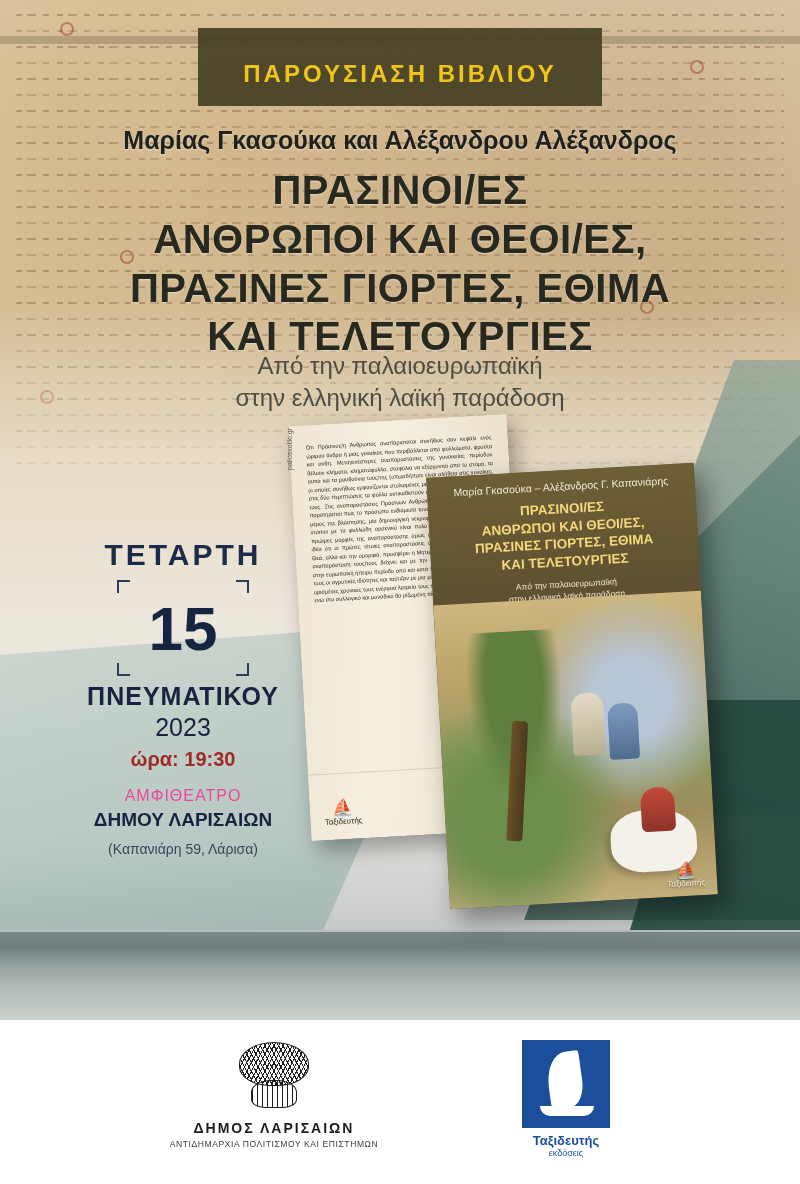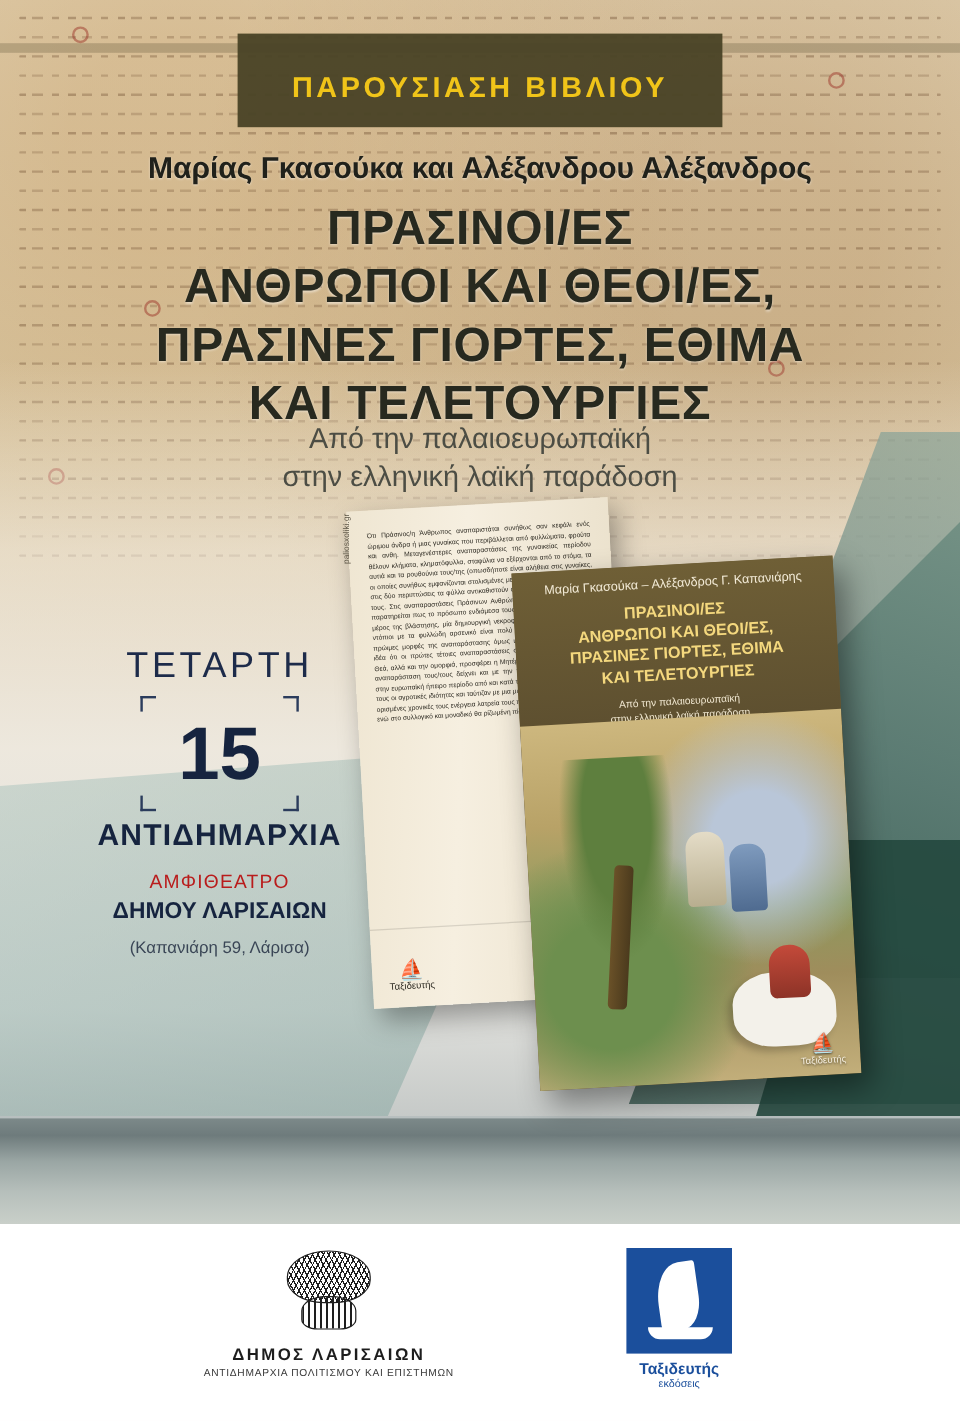--- a/index.html
+++ b/index.html
@@ -183,21 +183,21 @@
     left: 38px; top: 538px;
     width: 290px;
     text-align: center;
     z-index: 9;
     color: #1f3b5c;
   }
   .weekday {
     font-size: 30px;
     letter-spacing: 3px;
     color: #1d2b4a;
-    font-weight: normal;
+    font-weight: bold;
   }
   .day-box {
     position: relative;
     width: 132px;
     height: 96px;
     margin: 8px auto 6px auto;
   }
   .day-num {
     position: absolute;
     left: 0; top: 0; width: 132px; height: 96px;
@@ -228,21 +228,21 @@
   }
   .time {
     margin-top: 6px;
     font-size: 20px;
     color: #9e2b25;
     font-weight: bold;
   }
   .venue1 {
     margin-top: 16px;
     font-size: 16px;
-    color: #b91c1c;
+    color: #ec4899;
     letter-spacing: 1px;
   }
   .venue2 {
     margin-top: 3px;
     font-size: 19px;
     font-weight: bold;
     color: #16243f;
     line-height: 1.3;
   }
   .address {
@@ -544,21 +544,23 @@
 
   <div class="info-col">
     <div class="weekday">ΤΕΤΑΡΤΗ</div>
     <div class="day-box">
       <span class="corner c-tl"></span>
       <span class="corner c-tr"></span>
       <span class="corner c-bl"></span>
       <span class="corner c-br"></span>
       <div class="day-num">15</div>
     </div>
-    <div class="month">ΑΝΤΙΔΗΜΑΡΧΙΑ</div>
+    <div class="month">ΠΝΕΥΜΑΤΙΚΟΥ</div>
+    <div class="year">2023</div>
+    <div class="time">ώρα: 19:30</div>
     <div class="venue1">ΑΜΦΙΘΕΑΤΡΟ</div>
     <div class="venue2">
       <div>ΔΗΜΟΥ ΛΑΡΙΣΑΙΩΝ</div>
     </div>
     <div class="address">(Καπανιάρη 59, Λάρισα)</div>
   </div>
 
   <div class="book-back">
     <div class="back-text">Ότι Πράσινος/η Άνθρωπος αναπαριστάται συνήθως σαν κεφάλι ενός ώριμου άνδρα ή μιας γυναίκας που περιβάλλεται από φυλλώματα, φρούτα και ανθη. Μεταγενέστερες αναπαραστάσεις της γυναικείας περίοδου θέλουν κλήματα, κληματόφυλλα, σταφύλια να εξέρχονται από το στόμα, τα αυτιά και τα ρουθούνια τους/της (οπωσδήποτε είναι αλήθεια στις γυναίκες, οι οποίες συνήθως εμφανίζονται στολισμένες με φυλλώματα και ανθη). Και στις δύο περιπτώσεις τα φύλλα αντικαθιστούν από τη δέσμη των μαλλιών τους. Στις αναπαραστάσεις Πράσινων Ανθρώπων η μάσκα είναι συχνή, παρατηρείται πως το πρόσωπο ενδιάμεσα τους μαζί με απόκοσμο τελούν μέρος της βλάστησης, μία δημιουργική νεκροφάνεια, μια αναγέννηση. Οι ντόπιοι με τα φυλλώδη αρσενικό είναι πολύ πιο διαδεδομένες. Για τις πρώιμες μορφές της αναπαράστασης όμως υπάρχει μια ενδιαφέρουσα ιδέα ότι οι πρώτες τέτοιες αναπαραστάσεις συμβόλιζαν την παγκόσμια Θεά, αλλά και την ομορφιά, προσφέρει η Μητέρα Γη δίνοντας τη ζωή. ...Η αναπαράσταση τους/τους δείχνει και με την προϋπόθεση της ιδιαίτερα στην ευρωπαϊκή ήπειρο περίοδο από και κατά την τη διάδοση. Στα δένδρα τους οι αγροτικές ιδιότητες και ταύτιζαν με μια μορφή, αλλά δάχτυλα κ.ά. Σε ορισμένες χρονικές τους ενέργεια λατρεία τους προς αυτά. Πλήθος δένδρα, ενώ στο συλλογικό και μοναδικό θα ρίζωμένη πίστη στην εποχή.</div>
     <div class="barcode"></div>

